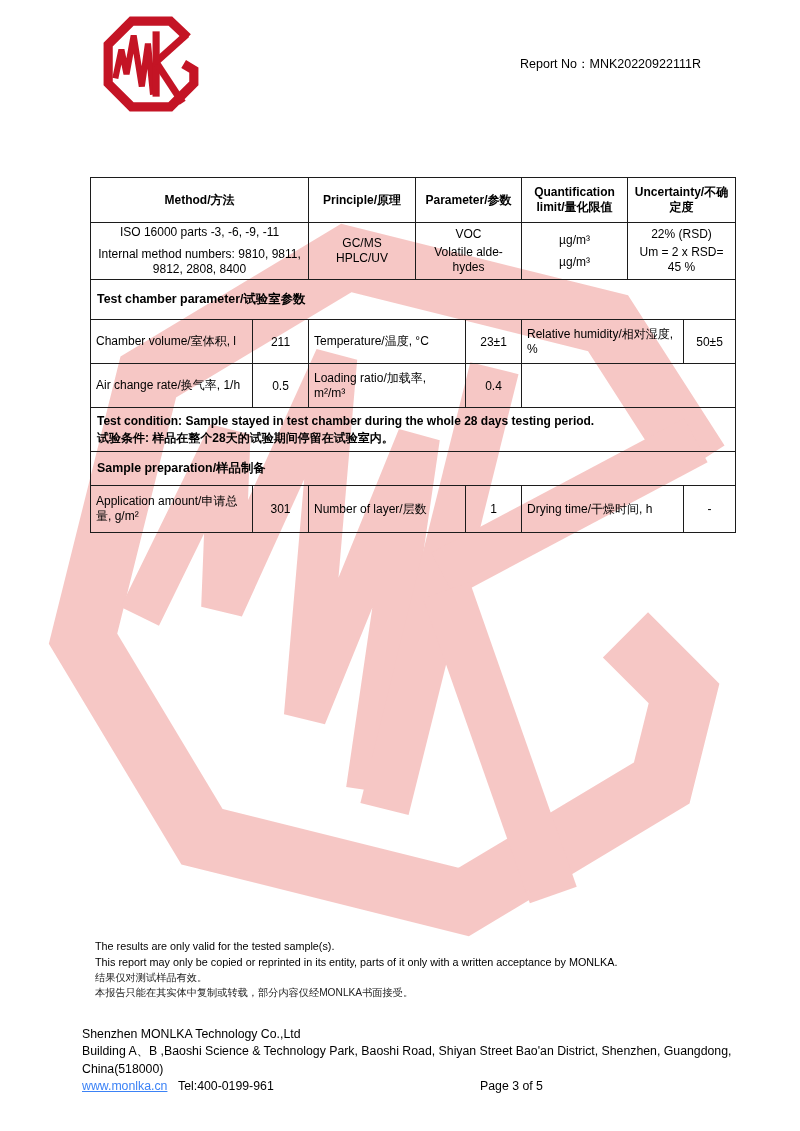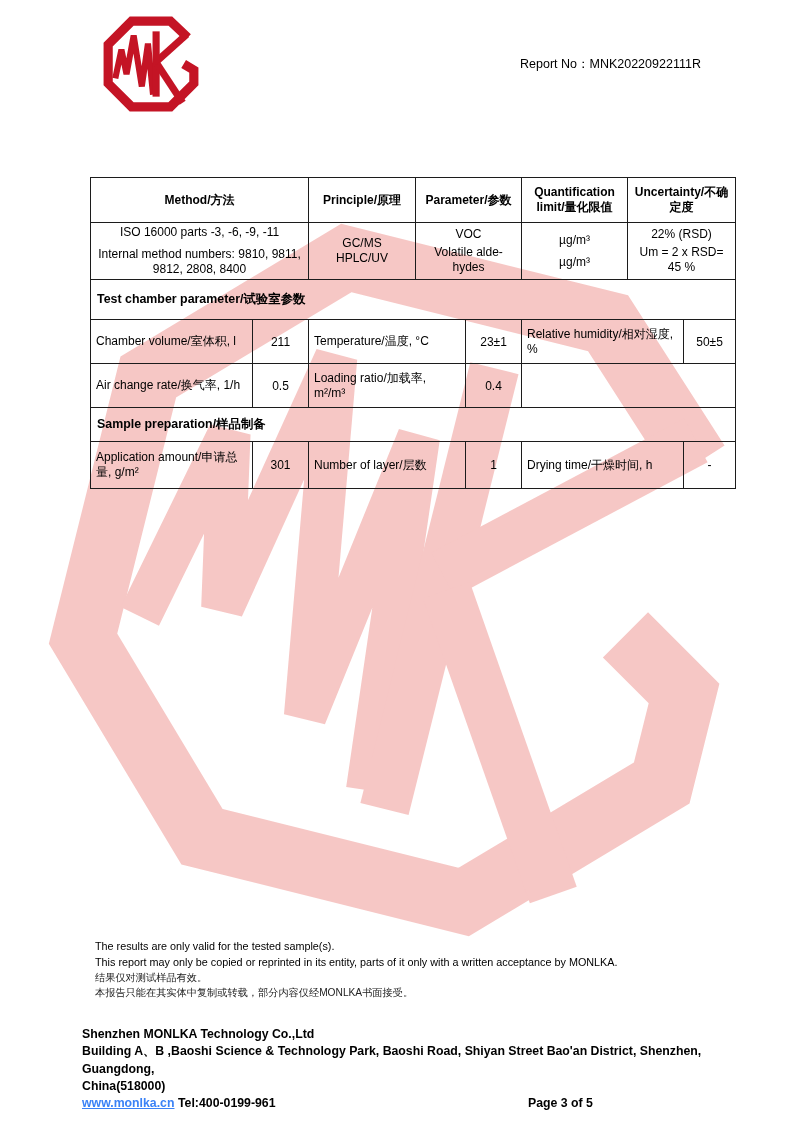--- a/index.html
+++ b/index.html
@@ -35,25 +35,25 @@
   .cond div{font-weight:bold;line-height:17px;}
   .cond .zh{font-size:12px;}
   .gap-b{margin-bottom:7px;}
   .gap-s{margin-bottom:3px;}
   .mline{line-height:15px;}
   
   .footnotes{position:absolute;left:95px;top:938px;z-index:1;}
   .fn-en{font-size:10.8px;line-height:16px;}
   .fn-zh{font-size:10.2px;line-height:15px;color:#222;}
   
-  .footer{position:absolute;left:82px;top:1026px;width:660px;font-size:12.3px;line-height:17.3px;z-index:1;font-weight:bold;}
+  .footer{position:absolute;left:82px;top:1026px;width:660px;font-size:12.3px;line-height:17.3px;z-index:1;}
   .footer-links{position:relative;height:18px;}
   .site{position:absolute;left:0;color:#3b82f6;text-decoration:underline;cursor:pointer;}
   .tel{position:absolute;left:96px;}
-  .pageno{position:absolute;left:398px;margin-left:48px;}
+  .pageno{position:absolute;left:398px;}
 </style>
 </head>
 <body>
 
 <div class="page">
 
   <svg class="watermark" viewBox="0 0 100 100" aria-hidden="true">
     <path d="M82 50 L92 56 L92 69 L69 92 L31 92 L8 69 L8 31 L31 8 L69 8 L86 24" fill="none" stroke="currentColor" stroke-width="9"></path>
     <polyline points="15,64 21,36 26,60 33,22 41,72 47,30 52,80" fill="none" stroke="currentColor" stroke-width="6"></polyline>
     <path d="M55 18 L55 82" fill="none" stroke="currentColor" stroke-width="7"></path>
@@ -126,20 +126,26 @@
       <td colspan="2" class="lbl">Relative humidity/相对湿度, %</td>
       <td class="cen">50±5</td>
     </tr>
     <tr style="height:44px">
       <td class="lbl">Air change rate/换气率, 1/h</td>
       <td class="cen">0.5</td>
       <td colspan="2" class="lbl">Loading ratio/加载率, m²/m³</td>
       <td class="cen">0.4</td>
       <td colspan="3"></td>
     </tr>
+    <tr style="height:44px">
+      <td colspan="8" class="cond" style="padding-left:6px">
+        <div>Test condition: Sample stayed in test chamber during the whole 28 days testing period.</div>
+        <div class="zh">试验条件: 样品在整个28天的试验期间停留在试验室内。</div>
+      </td>
+    </tr>
     <tr style="height:34px">
       <td colspan="8" class="sect">Sample preparation/样品制备</td>
     </tr>
     <tr style="height:47px">
       <td class="lbl">Application amount/申请总量, g/m²</td>
       <td class="cen">301</td>
       <td colspan="2" class="lbl">Number of layer/层数</td>
       <td class="cen">1</td>
       <td colspan="2" class="lbl">Drying time/干燥时间, h</td>
       <td class="cen">-</td>

